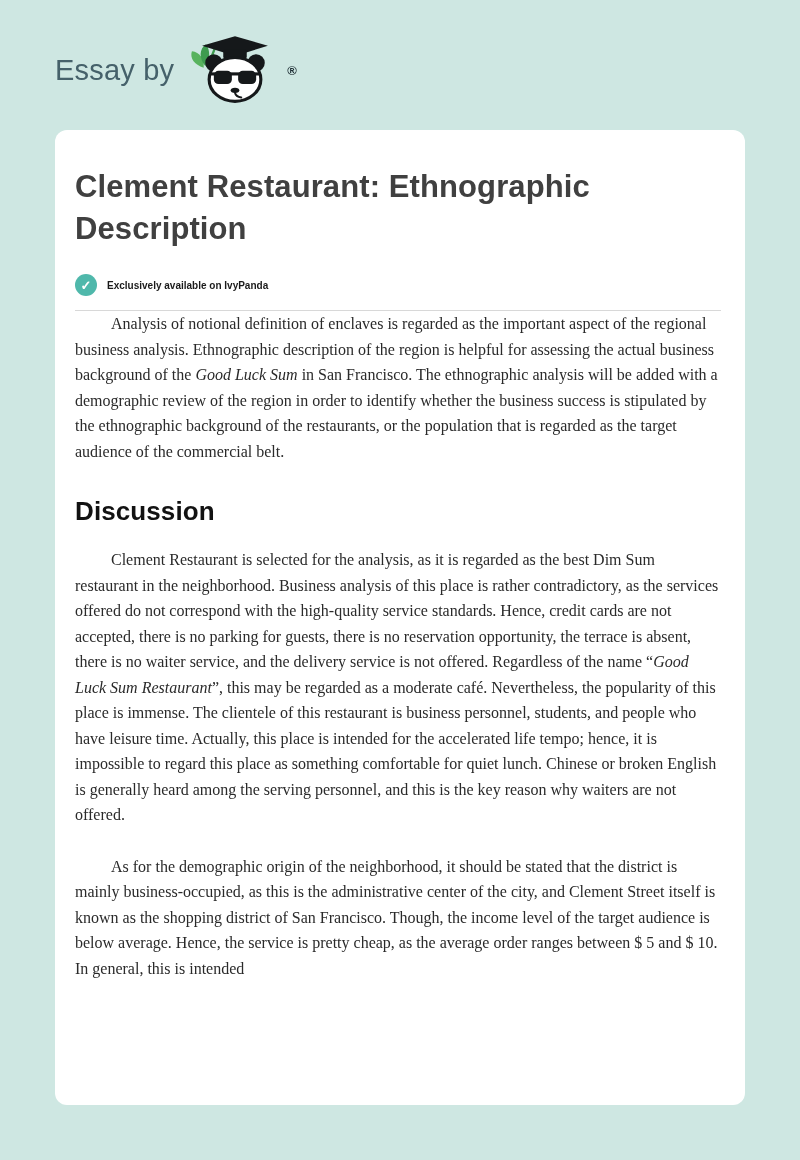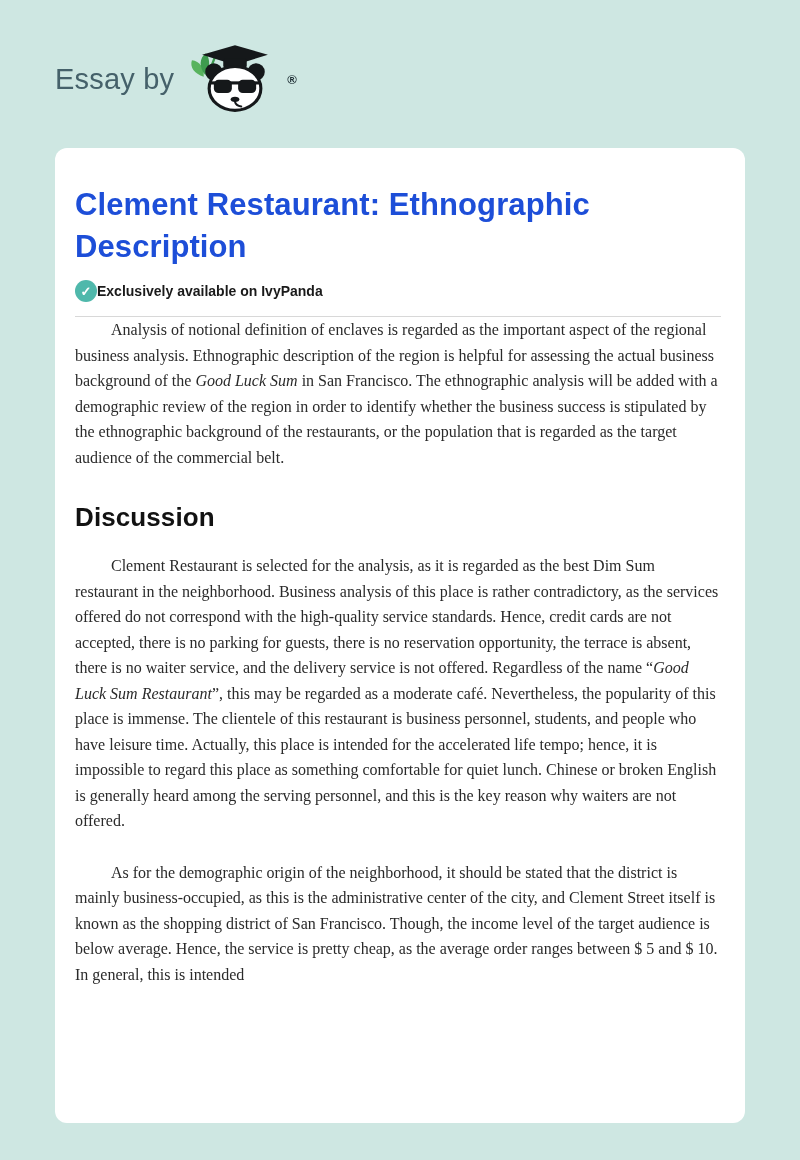--- a/index.html
+++ b/index.html
@@ -14,50 +14,50 @@
   }
   *{box-sizing:border-box;}
   html,body{margin:0;padding:0;}
   body{
     width:800px;height:1160px;overflow:hidden;
     background:var(--bg);
     font-family:"Liberation Sans", sans-serif;
     -webkit-font-smoothing:antialiased;
   }
   .site-header{
-    height:148px;
+    height:130px;
     display:flex;align-items:center;
     padding:10px 0 0 55px;
   }
   .essay-by{
     font-size:29px;color:var(--header-ink);letter-spacing:0.2px;
   }
   .brand{display:flex;align-items:center;margin-left:14px;text-decoration:none;cursor:pointer;}
   .logo{width:94px;height:72px;display:block;margin-right:4px;}
   .brand-name{font-size:29px;font-weight:700;color:var(--brand-ink);letter-spacing:0.4px;}
   .reg{font-size:13px;font-weight:700;color:var(--brand-ink);vertical-align:10px;margin-left:1px;}
   .card{
     width:690px;height:975px;margin:0 auto;
     background:var(--card);border-radius:12px;
     padding:36px 24px 30px 20px;
     overflow:hidden;
   }
   .title{
-    margin:0 0 12px 0;
-    font-size:31px;line-height:42px;font-weight:700;color:#1d4ed8;
+    margin:0 0 24px 0;
+    font-size:31px;line-height:42px;font-weight:700;color:#404040;
     letter-spacing:0.1px;
   }
   .availability{display:flex;align-items:center;margin:0 0 6px 0;}
   .check{
     width:22px;height:22px;border-radius:50%;
     background:var(--accent);color:#ffffff;
     display:flex;align-items:center;justify-content:center;
     font-size:13px;font-weight:700;flex:0 0 auto;
   }
-  .availability-text{font-size:14px;font-weight:700;color:var(--ink);}
+  .availability-text{margin-left:10px;font-size:10px;font-weight:700;color:var(--ink);}
   .divider{border:none;border-top:1px solid #d8d8d8;margin:14px 0 0 0;}
   .h2{
     margin:32px 0 20px 0;
     font-size:26px;font-weight:700;color:#121212;letter-spacing:0.1px;
   }
   .para{
     margin:0 0 26px 0;
     font-size:16px;line-height:25.5px;color:var(--body-ink);
     text-indent:36px;
     font-family:Liberation Serif, serif;

